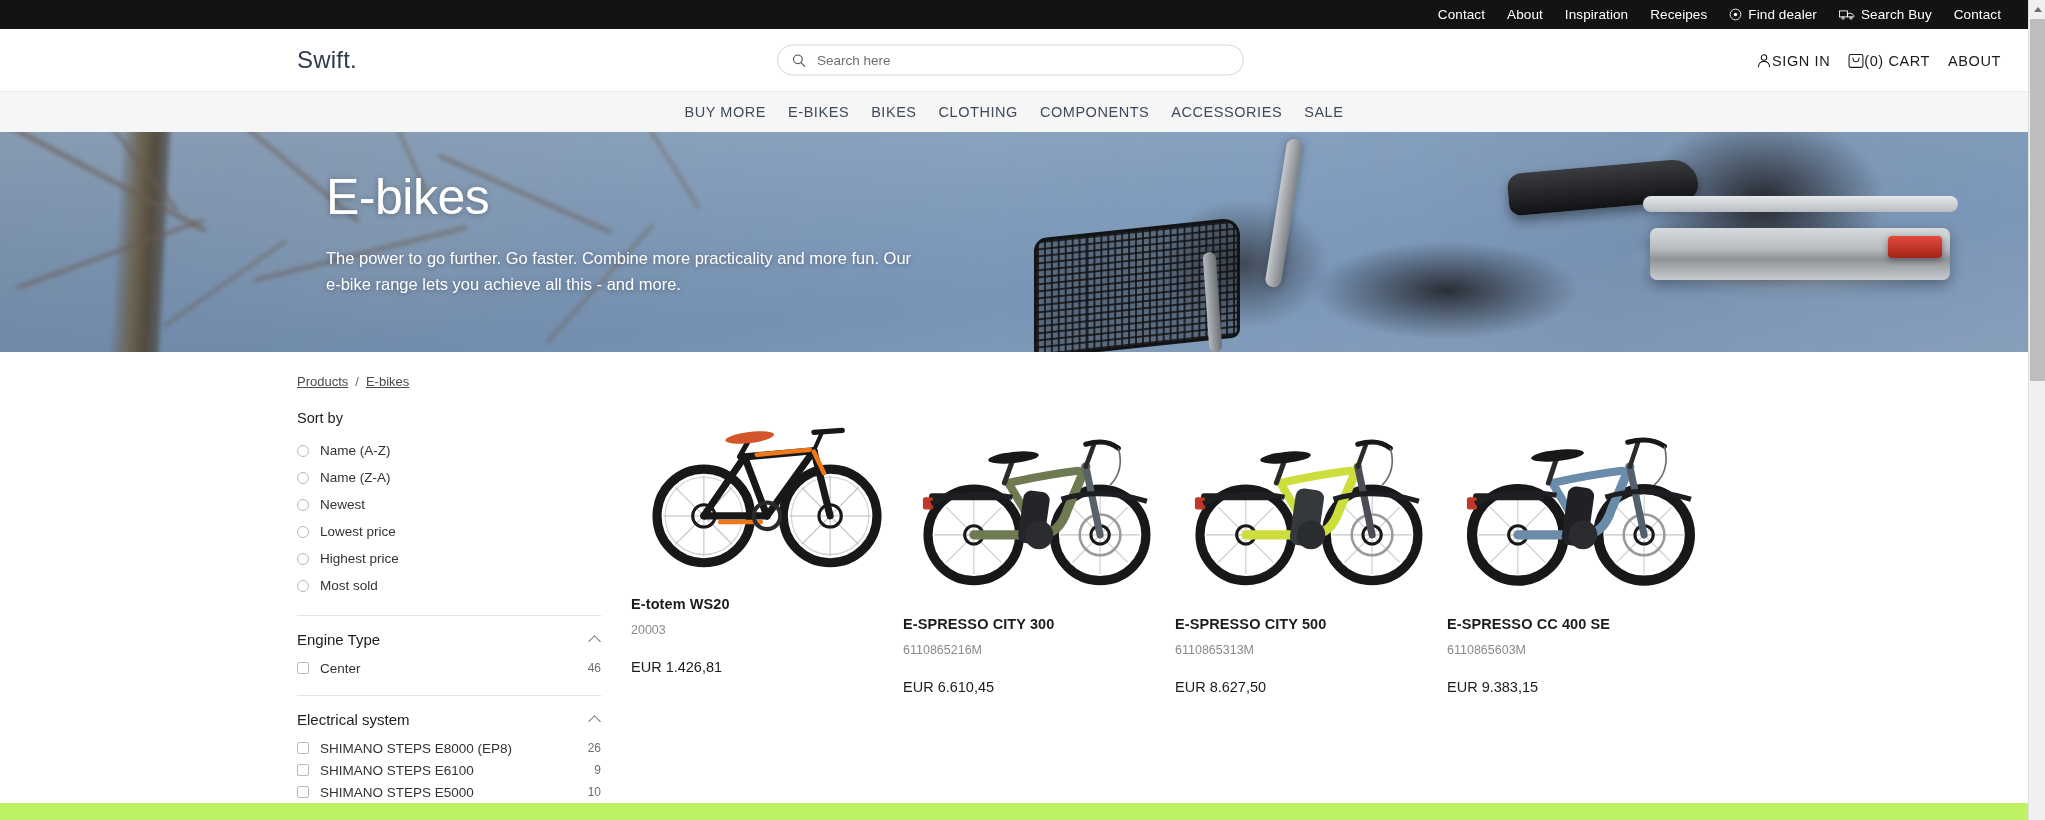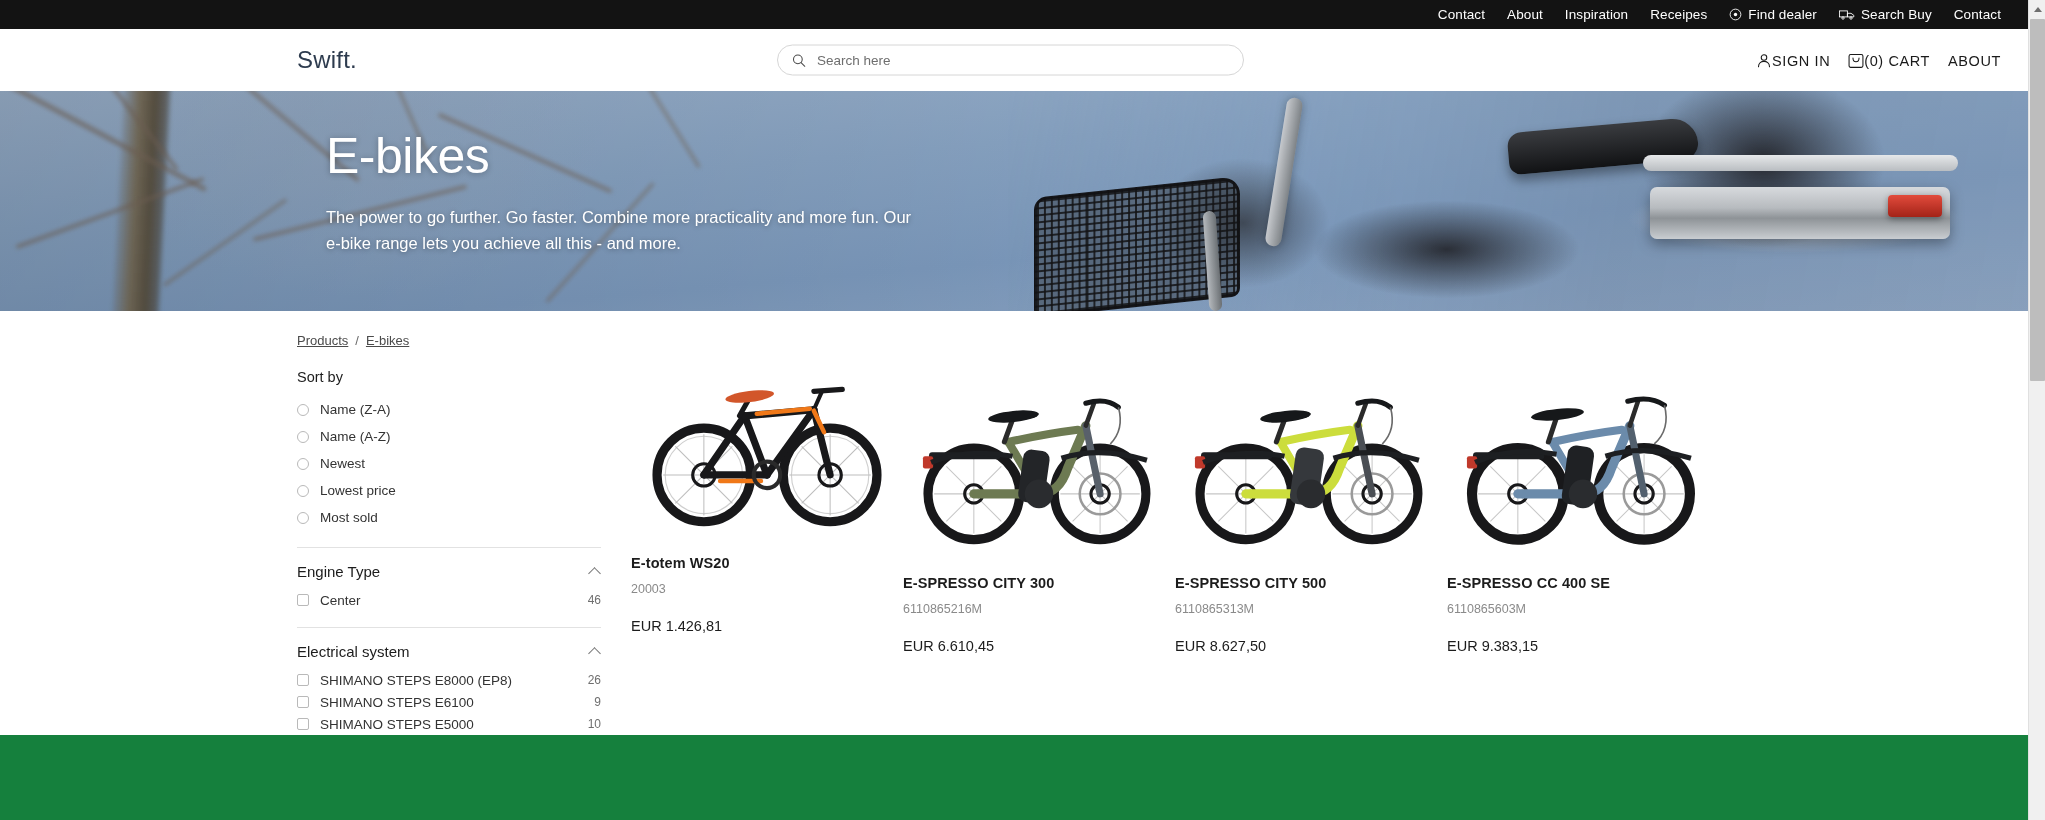--- a/index.html
+++ b/index.html
@@ -4,21 +4,21 @@
 <style>
   * { box-sizing: border-box; margin: 0; padding: 0; }
   html, body {
     width: 2045px; height: 820px;
     overflow: hidden;
     background: #ffffff;
     font-family: "Liberation Sans", sans-serif;
     -webkit-font-smoothing: antialiased;
   }
   .page { position: relative; width: 2045px; height: 820px; overflow: hidden; }
-  .viewport { position: absolute; left: 0; top: 0; width: 2028px; height: 820px; overflow: hidden; background: #15803d; }
+  .viewport { position: absolute; left: 0; top: 0; width: 2028px; height: 820px; overflow: hidden; background: #bef264; }
 
   
   .topbar {
     height: 29px; background: #131313; width: 100%;
     display: flex; align-items: center; justify-content: flex-end;
     padding-right: 27px;
   }
   .topbar-links { display: flex; align-items: center; gap: 22px; }
   .topbar-link {
     color: #ffffff; font-size: 13.5px; letter-spacing: .1px;
@@ -303,20 +303,29 @@
           <path d="M5.6 7.2 C5.6 10 7 11.4 9 11.4 C11 11.4 12.4 10 12.4 7.2" fill="none" stroke="#1a1a1a" stroke-width="1.2" stroke-linecap="round"></path>
         </svg>
         <span>(0) CART</span>
       </span>
       <span class="hr-item">
         <span>ABOUT</span>
       </span>
     </div>
   </div>
 
+  <div class="mainnav">
+    <span class="navlink">BUY MORE</span>
+    <span class="navlink">E-BIKES</span>
+    <span class="navlink">BIKES</span>
+    <span class="navlink">CLOTHING</span>
+    <span class="navlink">COMPONENTS</span>
+    <span class="navlink">ACCESSORIES</span>
+    <span class="navlink">SALE</span>
+  </div>
 
   <div class="hero">
     <div class="hero-photo">
       <div class="hero-sky"></div>
       <div class="trunk"></div>
       <div class="branch" style="left:-20px; top:40px; width:240px; height:5px; transform:rotate(28deg);"></div>
       <div class="branch" style="left:10px; top:120px; width:200px; height:4px; transform:rotate(-20deg);"></div>
       <div class="branch" style="left:40px; top:10px; width:170px; height:4px; transform:rotate(52deg);"></div>
       <div class="branch" style="left:150px; top:150px; width:150px; height:3px; transform:rotate(-35deg);"></div>
       <div class="branch" style="left:200px; top:30px; width:180px; height:4px; transform:rotate(40deg);"></div>
@@ -350,33 +359,37 @@
       <a>E-bikes</a>
     </div>
 
     <div class="layout">
 
       <div class="sidebar">
         <div class="sort-title">Sort by</div>
 
         <div class="radio-row">
           <span class="radio"></span>
-          <span class="radio-label">Name (Z-A)</span>
+          <span class="radio-label">Name (A-Z)</span>
         </div>
         <div class="radio-row">
           <span class="radio"></span>
-          <span class="radio-label">Name (A-Z)</span>
+          <span class="radio-label">Name (Z-A)</span>
         </div>
         <div class="radio-row">
           <span class="radio"></span>
           <span class="radio-label">Newest</span>
         </div>
         <div class="radio-row">
           <span class="radio"></span>
           <span class="radio-label">Lowest price</span>
+        </div>
+        <div class="radio-row">
+          <span class="radio"></span>
+          <span class="radio-label">Highest price</span>
         </div>
         <div class="radio-row">
           <span class="radio"></span>
           <span class="radio-label">Most sold</span>
         </div>
 
         <div class="facet">
           <div class="facet-head">
             <span class="facet-title">Engine Type</span>
             <span class="chev"></span>

